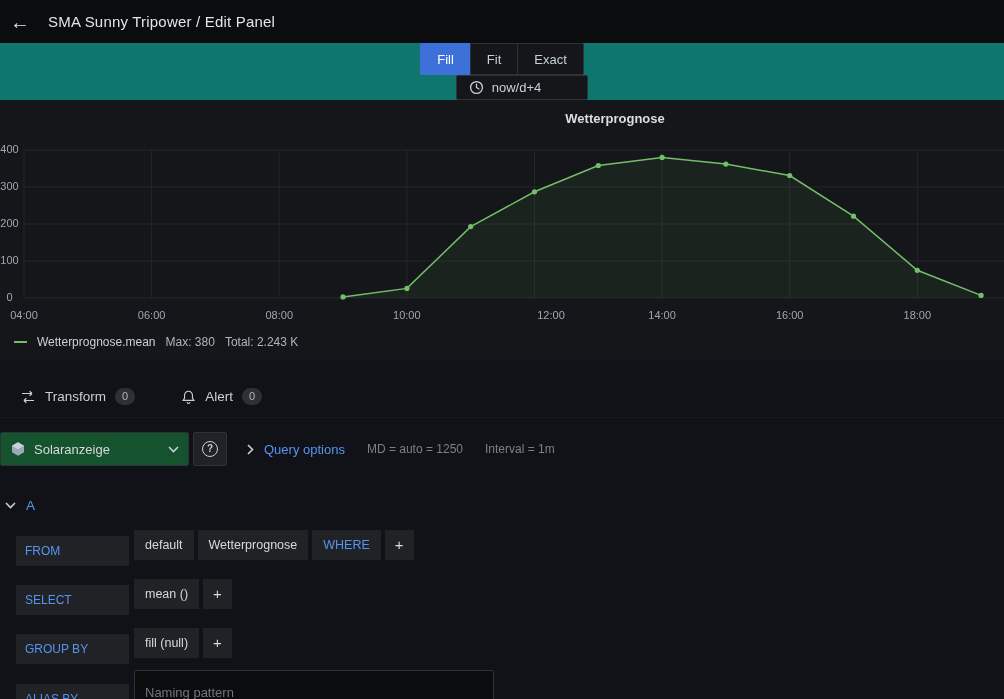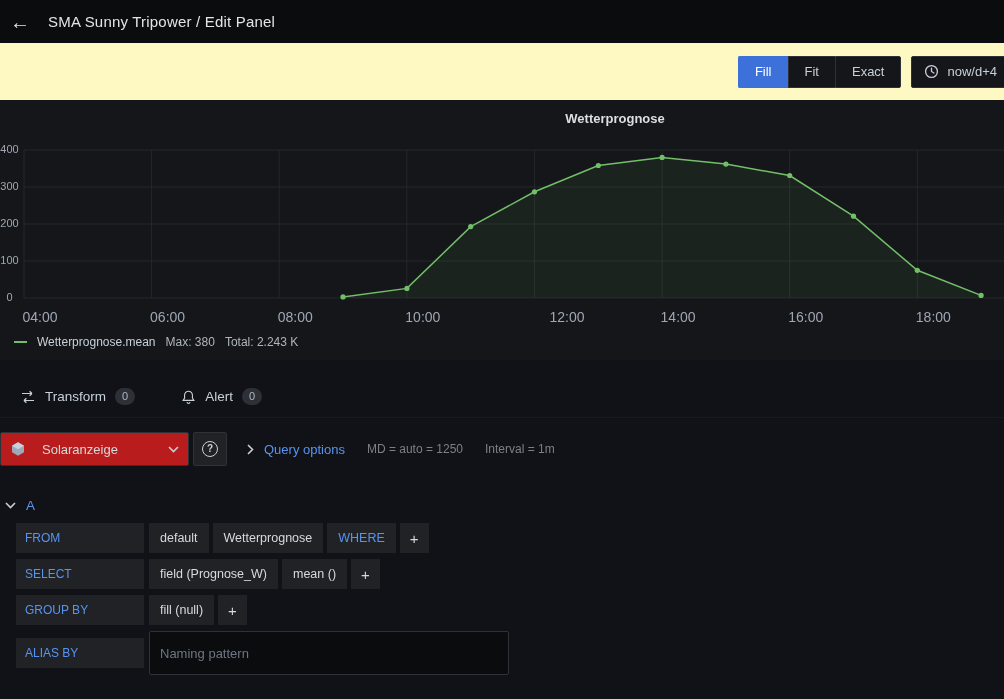--- a/index.html
+++ b/index.html
@@ -14,22 +14,22 @@
     display: flex; align-items: center; gap: 12px; padding: 0 8px 0 4px;
   }
   .back-btn {
     width: 32px; height: 32px; border: none; background: none; color: #e3e4e6;
     font-size: 20px; line-height: 1; display: flex; align-items: center; justify-content: center;
     cursor: pointer;
   }
   .header-title { font-size: 15px; font-weight: 500; color: #e3e4e6; letter-spacing: .2px; }
   
   .toolbar {
-    height: 57px; background: #fef9c3;
-    display: flex; align-items: center; justify-content: flex-end; gap: 10px;
+    height: 57px; background: #0f766e;
+    display: flex; align-items: center; justify-content: flex-end;  flex-direction: column;
   }
   .btn-group { display: flex; }
   .mode-btn {
     height: 32px; padding: 0 16px; display: flex; align-items: center;
     background: #141619; border: 1px solid #2c3235; border-right-width: 0;
     color: #c7d0d9; font-size: 13px; font-family: inherit; cursor: pointer;
   }
   .mode-btn:first-child { border-radius: 2px 0 0 2px; }
   .mode-btn:last-child { border-right-width: 1px; border-radius: 0 2px 2px 0; }
   .mode-btn.active { background: #3d71d9; border-color: #3d71d9; color: #fff; }
@@ -47,21 +47,21 @@
   }
   .chart-wrap { position: relative; height: 170px; width: 1230px; }
   .chart-svg { position: absolute; left: 0; top: 0; }
   .y-tick {
     position: absolute; left: 0; width: 19px; text-align: center;
     font-size: 11px; color: #9fa7b3;
   }
   .x-labels { position: relative; height: 22px; width: 1230px; }
   .x-tick {
     position: absolute; top: 3px; transform: translateX(-50%);
-    font-size: 14px; color: #9fa7b3; white-space: nowrap; margin-left: 16px;
+    font-size: 11px; color: #9fa7b3; white-space: nowrap;
   }
   .legend {
     display: flex; align-items: center; gap: 10px;
     padding: 7px 0 0 14px; font-size: 12px; color: #c7d0d9;
   }
   .legend-swatch { width: 13px; height: 2px; background: #73bf69; display: inline-block; }
   .legend-name { color: #c7d0d9; cursor: pointer; }
   .legend-val { color: #aeb6bd; }
   
   .tabs {
@@ -79,45 +79,45 @@
     background: linear-gradient(90deg, #f05a28 30%, #fbca0a 99%);
   }
   .tab svg { flex: 0 0 auto; }
   .tab-count {
     background: #2d3137; color: #aeb6bf; font-size: 11px; line-height: 15px;
     padding: 1px 7px; border-radius: 9px;
   }
   
   .ds-row { display: flex; align-items: center; margin-top: 14px; height: 34px; }
   .ds-picker {
-    width: 189px; height: 34px; padding: 0 9px; display: flex; align-items: center; gap: 16px;
-    background: #b91c1c; border: 1px solid #2c3235; border-radius: 2px; cursor: pointer;
+    width: 189px; height: 34px; padding: 0 9px; display: flex; align-items: center; gap: 8px;
+    background: #14532d; border: 1px solid #2c3235; border-radius: 2px; cursor: pointer;
   }
   .ds-name { flex: 1; color: #d8d9da; font-size: 13px; }
   .help-btn {
     width: 34px; height: 34px; margin-left: 4px;
     background: #202226; border: 1px solid #2c3235; border-radius: 2px;
     display: flex; align-items: center; justify-content: center; cursor: pointer;
   }
   .q-icon {
     width: 16px; height: 16px; border: 1.4px solid #c7d0d9; border-radius: 50%;
     color: #c7d0d9; font-size: 10px; font-weight: 700; line-height: 13px; text-align: center;
   }
   .qo { display: flex; align-items: center; margin-left: 20px; cursor: pointer; background: none; border: none; font-family: inherit; }
   .qo-label { color: #5794f2; font-size: 13px; font-weight: 500; margin-left: 10px; }
   .qo-sum { color: #7b8087; font-size: 12px; margin-left: 22px; }
   
   .ref-row { display: flex; align-items: center; gap: 10px; margin: 32px 0 10px 5px; cursor: pointer; }
   .ref-id { color: #5794f2; font-size: 13.5px; font-weight: 500; }
   .q-rows { margin-left: 16px; }
   .q-row { display: flex; align-items: center; margin-bottom: 6px; }
   .q-label {
-    width: 128px; height: 30px; margin-right: 5px; padding-left: 9px;
+    width: 113px; height: 30px; margin-right: 5px; padding-left: 9px;
     display: flex; align-items: center;
-    background: #202226; color: #5794f2; font-size: 12px; font-weight: 500;
+    background: #202226; color: #5794f2; font-size: 12px; font-weight: 500; margin-top: 13px;
   }
   .seg {
     height: 30px; padding: 0 11px; margin-right: 4px;
     display: flex; align-items: center; white-space: nowrap;
     background: #202226; color: #d8d9da; font-size: 12.5px; font-weight: 500;
     border: none; font-family: inherit; cursor: pointer;
   }
   .seg.keyword { color: #5794f2; }
   .seg.plus { font-size: 15px; padding: 0 10px; }
   .fmt-select {
@@ -273,21 +273,20 @@
   <div class="q-row">
     <div class="q-label">FROM</div>
     <button class="seg">default</button>
     <button class="seg">Wetterprognose</button>
     <button class="seg keyword">WHERE</button>
     <button class="seg plus">+</button>
   </div>
 
   <div class="q-row">
     <div class="q-label">SELECT</div>
-    <button class="seg">field (Prognose_W)</button>
     <button class="seg">mean ()</button>
     <button class="seg plus">+</button>
   </div>
 
   <div class="q-row">
     <div class="q-label">GROUP BY</div>
     <button class="seg">fill (null)</button>
     <button class="seg plus">+</button>
   </div>
 

